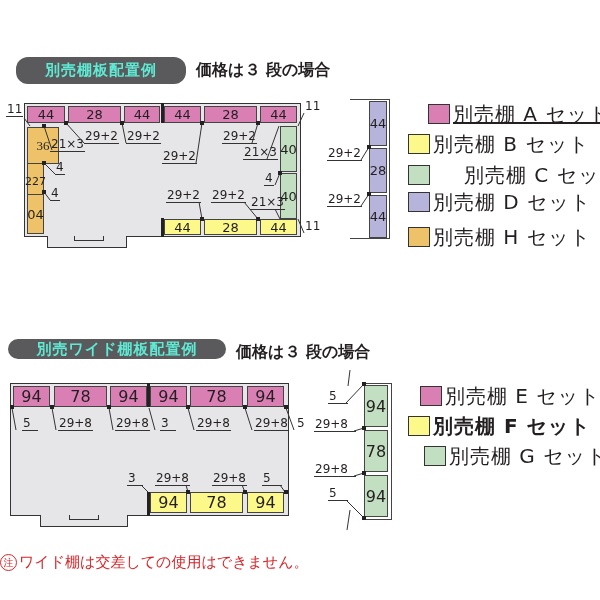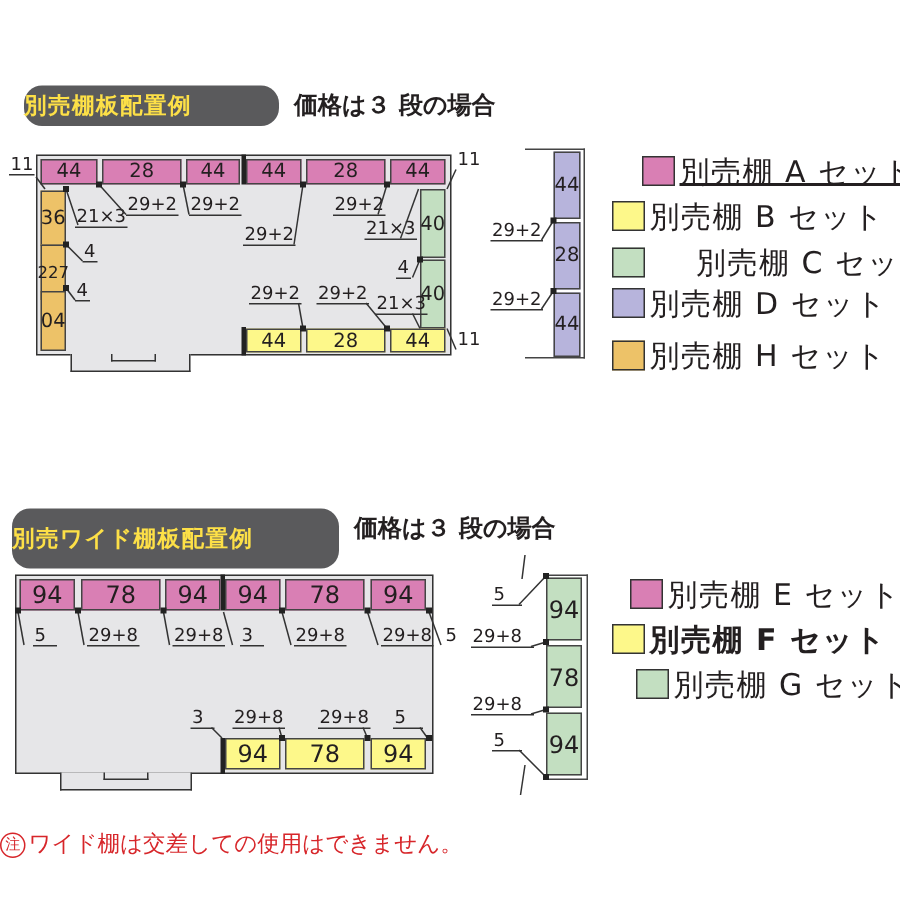--- a/index.html
+++ b/index.html
@@ -1,18 +1,18 @@
 <!DOCTYPE html>
 <html><head>
 <meta charset="utf-8">
 <style>
   html,body{margin:0;padding:0;background:#fff;}
   body{width:600px;height:600px;position:relative;overflow:hidden;font-family:"DejaVu Sans",sans-serif;color:#231f20;}
   .abs{position:absolute;}
-  .pill{position:absolute;background:#5a5a5c;color:#fde047;border-radius:12px;font-size:15px;font-weight:bold;display:flex;align-items:center;justify-content:flex-start;letter-spacing:1px;}
+  .pill{position:absolute;background:#5a5a5c;color:#5eead4;border-radius:12px;font-size:15px;font-weight:bold;display:flex;align-items:center;justify-content:center;letter-spacing:1px;}
   .subtitle{position:absolute;font-size:16px;font-weight:bold;color:#231f20;white-space:nowrap;}
   .room{position:absolute;background:#e6e6e8;border:1.5px solid #333;box-sizing:border-box;}
   .door{position:absolute;background:#e6e6e8;border:1.3px solid #333;border-top:none;box-sizing:border-box;}
   .shelf{position:absolute;border:1px solid #444;box-sizing:border-box;display:flex;align-items:center;justify-content:center;font-size:13px;color:#231f20;}
   .shelf.big{font-size:16px;}
   .post{position:absolute;background:#222;}
   .lbl{position:absolute;font-size:12px;color:#231f20;white-space:nowrap;border-bottom:1px solid #333;line-height:13px;padding:0 1px;}
   .lbl.nob{border-bottom:none;}
   .legend-item{position:absolute;display:flex;align-items:center;height:24px;}
   .swatch{width:22px;height:20px;border:1.5px solid #333;box-sizing:border-box;margin-right:3px;}
@@ -46,21 +46,21 @@
 <div class="shelf" style="left:164px;top:106px;width:37px;height:17px;background:#d97fb4;">
     <span>44</span>
   </div>
 <div class="shelf" style="left:204px;top:106px;width:53px;height:17px;background:#d97fb4;">
     <span>28</span>
   </div>
 <div class="shelf" style="left:260px;top:106px;width:37px;height:17px;background:#d97fb4;">
     <span>44</span>
   </div>
 
-<div class="shelf" style="left:27px;top:127px;width:17px;height:37px;background:#edc268;">
+<div class="shelf" style="left:27px;top:127px;width:32px;height:37px;background:#edc268;font-family:Liberation Serif, serif;">
     <span>36</span>
   </div>
 <div class="shelf" style="left:27px;top:163px;width:17px;height:37px;background:#edc268;font-size:11px;">
     <span>227</span>
   </div>
 <div class="shelf" style="left:27px;top:194px;width:17px;height:40px;background:#edc268;">
     <span>04</span>
   </div>
 
 <div class="shelf" style="left:280px;top:126px;width:17px;height:46px;background:#c3dfc1;">
@@ -124,21 +124,21 @@
 </div>
 <div class="legend-item" style="left:408px;top:190px;">
   <div class="swatch" style="background:#b7b4dc;"></div>
   <span class="legend-text">別売棚 D セット</span>
 </div>
 <div class="legend-item" style="left:408px;top:225px;">
   <div class="swatch" style="background:#edc268;"></div>
   <span class="legend-text">別売棚 H セット</span>
 </div>
 
-<div class="pill" style="left:8px;top:339px;width:218px;height:40px;">
+<div class="pill" style="left:8px;top:339px;width:218px;height:20px;">
   <span>別売ワイド棚板配置例</span>
 </div>
 <div class="subtitle" style="left:236px;top:342px;">価格は３ 段の場合</div>
 
 <div class="room" style="left:10px;top:383px;width:279px;height:133px;"></div>
 <div class="door" style="left:40px;top:515px;width:88px;height:12px;"></div>
 <div class="door" style="left:69px;top:515px;width:30px;height:5px;"></div>
 
 <div class="post" style="left:147px;top:383px;width:3px;height:24px;"></div>
 <div class="shelf big" style="left:13px;top:386px;width:37px;height:21px;background:#d97fb4;">

